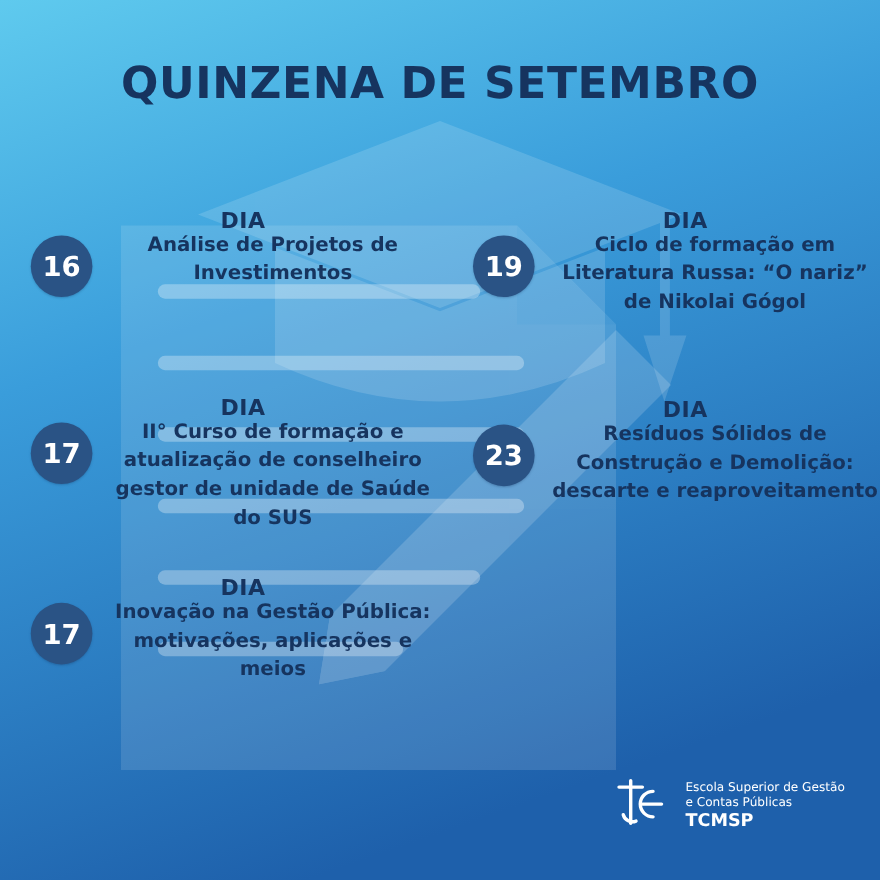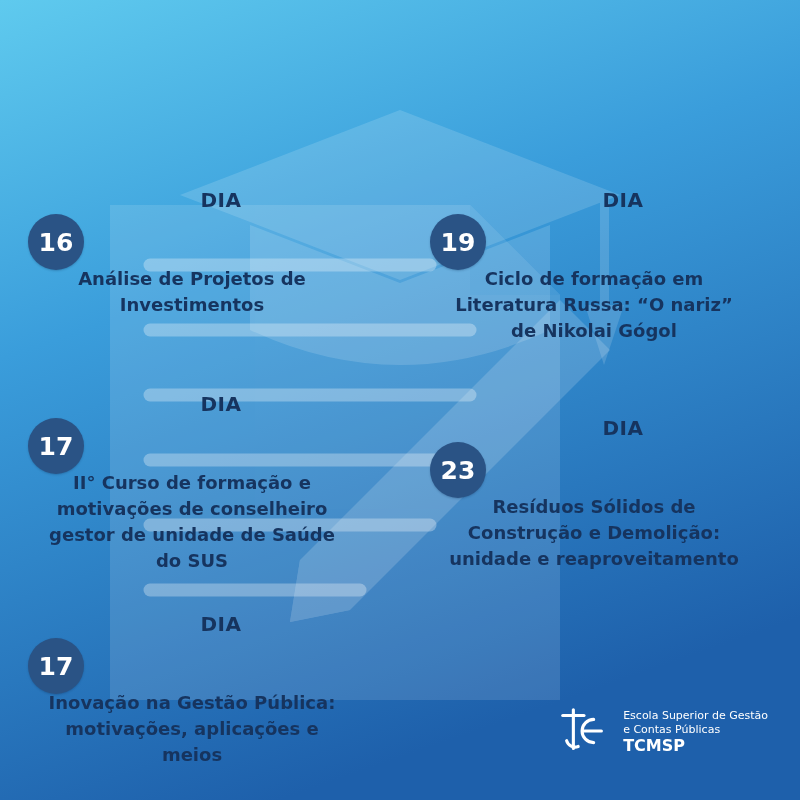--- a/index.html
+++ b/index.html
@@ -81,21 +81,20 @@
     font-weight: bold;
     font-size: 20px;
     color: #16345f;
     letter-spacing: 0.5px;
     margin-left: 6px;
     margin-bottom: 2px;
   }
   .row {
     display: flex;
     align-items: flex-start;
-    flex-direction: column;
   }
   .day-badge {
     flex: 0 0 auto;
     width: 56px;
     height: 56px;
     border-radius: 50%;
     background: #2a5385;
     color: #ffffff;
     font-family: "DejaVu Sans", sans-serif;
     font-weight: bold;
@@ -187,39 +186,40 @@
       </g>
       <g opacity="0.16" fill="#ffffff">
 
         <polygon points="300,560 560,300 610,350 350,610 290,622"></polygon>
         <polygon points="290,622 300,560 350,610"></polygon>
       </g>
     </svg>
   </div>
 
   <div class="header">
+    <div class="title-line">QUINZENA DE SETEMBRO</div>
   </div>
 
   <div class="columns">
 
     <div class="col col-left">
 
       <div class="course c-left-1">
         <div class="dia-label">DIA</div>
         <div class="row">
           <div class="day-badge">16</div>
           <div class="course-title">Análise de Projetos de Investimentos</div>
         </div>
       </div>
 
       <div class="course c-left-2">
         <div class="dia-label">DIA</div>
         <div class="row">
           <div class="day-badge">17</div>
-          <div class="course-title">II° Curso de formação e motivações de conselheiro gestor de unidade de Saúde do SUS</div>
+          <div class="course-title">II° Curso de formação e atualização de conselheiro gestor de unidade de Saúde do SUS</div>
         </div>
       </div>
 
       <div class="course c-left-3">
         <div class="dia-label">DIA</div>
         <div class="row">
           <div class="day-badge">17</div>
           <div class="course-title">Inovação na Gestão Pública: motivações, aplicações e meios</div>
         </div>
       </div>
@@ -233,21 +233,21 @@
         <div class="row">
           <div class="day-badge">19</div>
           <div class="course-title">Ciclo de formação em Literatura Russa: “O nariz” de Nikolai Gógol</div>
         </div>
       </div>
 
       <div class="course c-right-2">
         <div class="dia-label">DIA</div>
         <div class="row">
           <div class="day-badge">23</div>
-          <div class="course-title">Resíduos Sólidos de Construção e Demolição: unidade e reaproveitamento</div>
+          <div class="course-title">Resíduos Sólidos de Construção e Demolição: descarte e reaproveitamento</div>
         </div>
       </div>
 
     </div>
   </div>
 
   <div class="logo-block">
     <div class="logo-mark">
       <svg viewBox="0 0 60 60" xmlns="http://www.w3.org/2000/svg" aria-hidden="true">
         <g fill="none" stroke="#ffffff" stroke-width="3.2" stroke-linecap="round">

